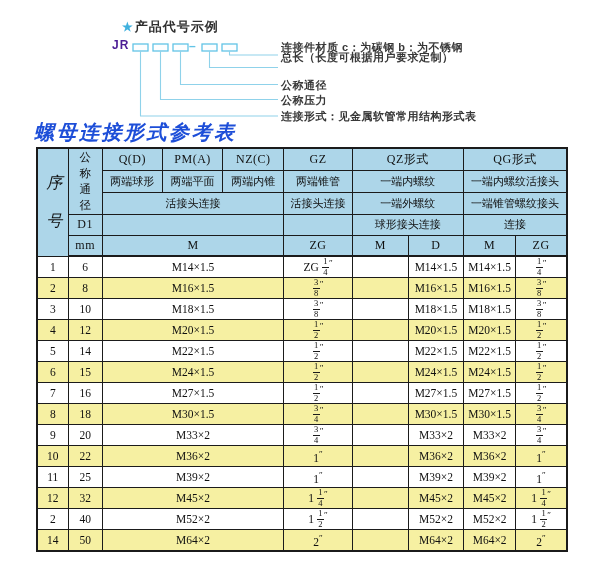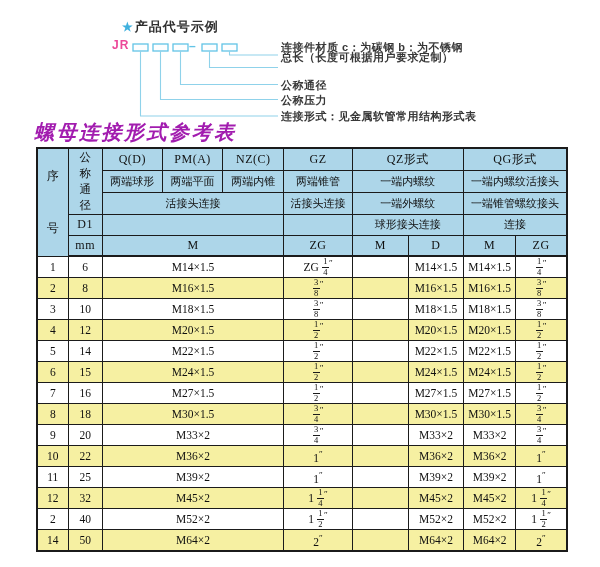--- a/index.html
+++ b/index.html
@@ -10,35 +10,35 @@
   }
   .abs{position:absolute;}
   
   .pcode-head{
     left:122px;top:19px;font-weight:bold;font-size:13px;line-height:16px;
     color:#2e2e2e;letter-spacing:1px;white-space:nowrap;text-align:right;
   }
   .pcode-head .star{color:var(--star-col,#3fb1de);margin-right:1px;font-size:12px;}
   .jr{
     left:112px;top:39px;font-weight:bold;font-size:12px;line-height:13px;
-    color:#ec4899;letter-spacing:1px;
+    color:#4c1d95;letter-spacing:1px;
   }
   .dash-sep{
     left:189px;top:40px;color:var(--accent,#63c4e6);font-weight:bold;
     font-size:12px;line-height:12px;
   }
   svg.diag{left:0;top:0;}
   .dlabel{
     position:absolute;left:281px;font-weight:bold;font-size:11px;line-height:14px;
     color:var(--label-col,#383838);white-space:nowrap;letter-spacing:0.5px;
   }
   
   .tbl-title{
     left:34px;top:120px;font-family:"DejaVu Serif",serif;font-style:italic;
-    font-weight:bold;font-size:20px;line-height:25px;color:#a21caf;
+    font-weight:bold;font-size:20px;line-height:25px;color:#1d4ed8;
     letter-spacing:2.5px;white-space:nowrap;
   }
   
   table.ref{
     position:absolute;left:36px;top:147px;width:532px;
     border-collapse:collapse;table-layout:fixed;
     border:2px solid var(--border-col,#1b1b1b);
     font-family:"Liberation Serif",serif;
   }
   table.ref td{
@@ -48,21 +48,21 @@
   }
   thead td{background:var(--header-bg,#add6e9);font-size:11px;}
   thead tr{height:22px;}
   thead tr.short{height:21px;margin-left:13px;}
   thead tr.hb td{border-bottom:2px solid var(--border-col,#1b1b1b);}
   thead td.code{font-size:12px;letter-spacing:0.5px;}
   tbody td{background:#ffffff;font-size:11.5px;height:20px;}
   tbody tr{height:20px;}
   tbody tr.alt td{background:var(--band-bg,#f6f0a2);}
   .vtext{width:13px;margin:0 auto;word-break:break-all;line-height:16px;font-size:11.5px;}
-  .seq-t{width:13px;margin:0 auto;word-break:break-all;line-height:52px;font-size:12px;}
+  .seq-t{width:13px;margin:0 auto;word-break:break-all;line-height:38px;font-size:16px;font-style:italic;}
   
   .frac{display:inline-block;vertical-align:-4px;line-height:1;font-size:8.5px;text-align:center;}
   .frac .fn{display:block;border-bottom:1px solid #1b1b1b;padding:0 1.5px 1px;}
   .frac .fd{display:block;padding-top:0.5px;}
   .pr{font-size:9px;vertical-align:5px;letter-spacing:0;}
 </style>
 </head>
 <body>
 
 <div>

